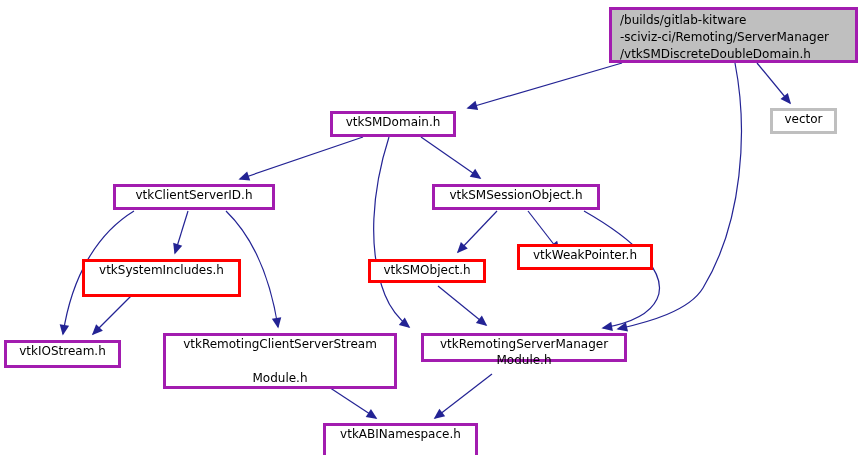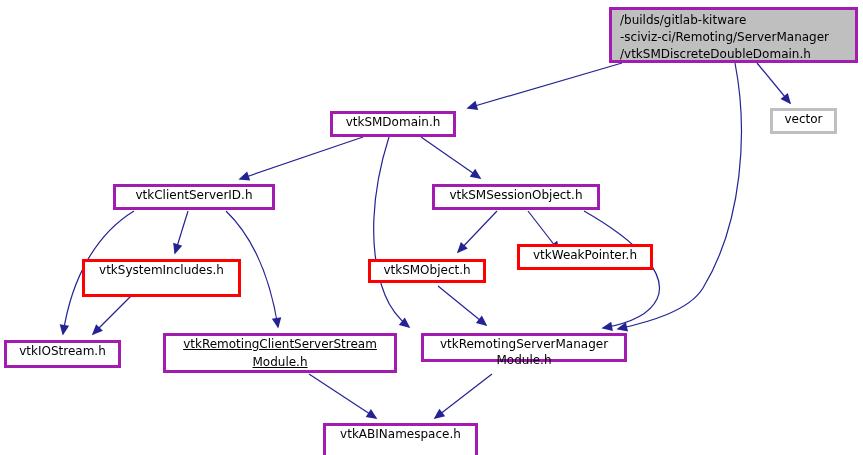--- a/index.html
+++ b/index.html
@@ -100,21 +100,21 @@
   </div>
 
   <div class="node truncated" style="left:509px;top:244px;width:136px;height:26px;margin-left:8px;">
     <span>vtkWeakPointer.h</span>
   </div>
 
   <div class="node" style="left:4px;top:340px;width:117px;height:28px;">
     <span>vtkIOStream.h</span>
   </div>
 
-  <div class="node" style="left:163px;top:333px;width:234px;height:40px;text-decoration:underline;">
+  <div class="node" style="left:163px;top:333px;width:234px;height:56px;">
     <span>vtkRemotingClientServerStream</span>
     <span>Module.h</span>
   </div>
 
   <div class="node" style="left:421px;top:333px;width:206px;height:29px;">
     <span>vtkRemotingServerManager</span>
     <span>Module.h</span>
   </div>
 
   <div class="node" style="left:323px;top:423px;width:155px;height:41px;">

